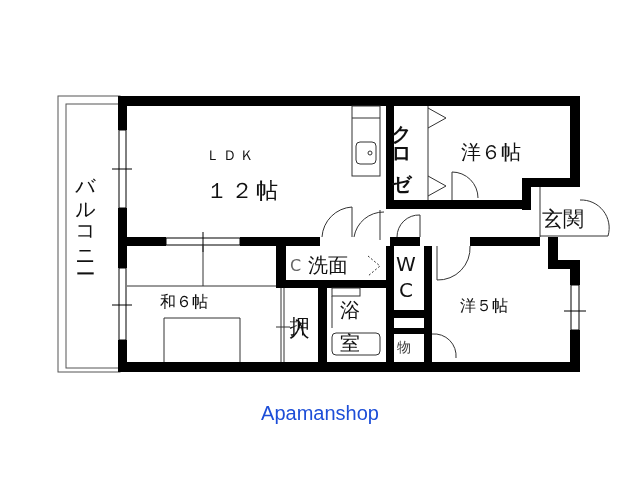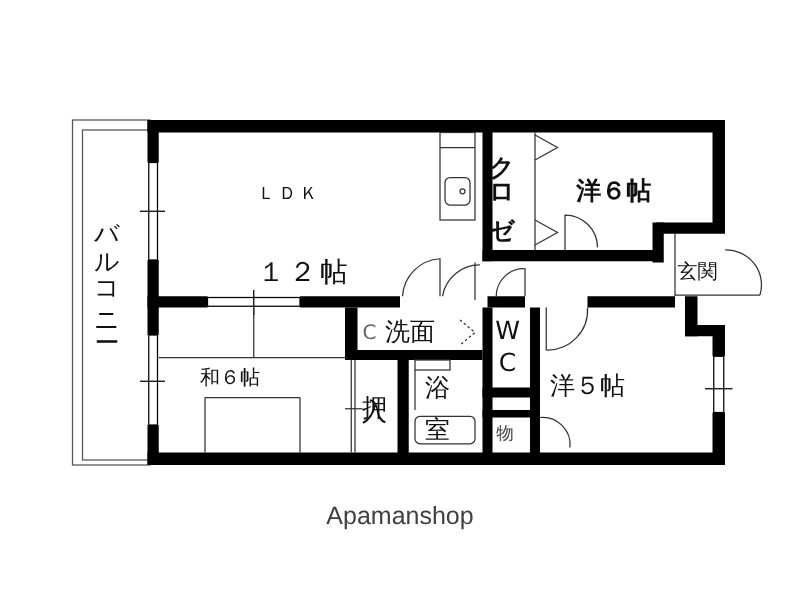--- a/index.html
+++ b/index.html
@@ -1,20 +1,20 @@
 <!DOCTYPE html>
 <html><head>
 <meta charset="utf-8">
 <style>
   html, body { margin:0; padding:0; background:#ffffff; }
   body { width:640px; height:480px; position:relative; overflow:hidden; font-family:"DejaVu Sans", sans-serif; }
   #plan { position:absolute; left:0; top:0; width:640px; height:480px; }
   .lbl { position:absolute; color:#111; font-family:"DejaVu Sans", sans-serif; line-height:1; white-space:nowrap; }
   .vert { writing-mode: vertical-rl; text-orientation: upright; letter-spacing:2px; }
-  .brand { position:absolute; left:0; width:640px; top:402px; text-align:center; font-family:"Liberation Sans", sans-serif; font-size:20px; color:#404040; }
+  .brand { position:absolute; left:0; width:640px; top:402px; text-align:center; font-family:"Liberation Sans", sans-serif; font-size:20px; color:#1d4ed8; }
 </style>
 </head>
 <body>
 
 <svg id="plan" viewBox="0 0 640 480" xmlns="http://www.w3.org/2000/svg">
 
   <g fill="none" stroke="#555" stroke-width="1">
     <rect x="58" y="96" width="62" height="276"></rect>
     <rect x="66" y="104" width="54" height="264"></rect>
   </g>
@@ -107,28 +107,28 @@
 
     <rect x="332" y="333" width="48" height="22" rx="4"></rect>
     <line x1="332" y1="296" x2="332" y2="328"></line>
     <rect x="332" y="288" width="28" height="8"></rect>
 
     <path d="M368,256 L380,266 L368,276" stroke-dasharray="2,2"></path>
   </g>
 </svg>
 
 <div class="lbl" style="left:206px;top:148px;font-size:14px;letter-spacing:3px;">ＬＤＫ</div>
-<div class="lbl" style="left:206px;top:180px;font-size:22px;letter-spacing:3px;margin-top:28px;">１２帖</div>
-<div class="lbl" style="left:461px;top:142px;font-size:20px;font-weight:bold;">洋６帖</div>
+<div class="lbl" style="left:206px;top:180px;font-size:22px;letter-spacing:3px;">１２帖</div>
+<div class="lbl" style="left:461px;top:142px;font-size:20px;">洋６帖</div>
 <div class="lbl vert" style="left:392px;top:110px;font-size:20px;font-weight:bold;">クロゼ</div>
 <div class="lbl vert" style="left:76px;top:164px;font-size:20px;">バルコニー</div>
-<div class="lbl" style="left:542px;top:209px;font-size:16px;">玄関</div>
+<div class="lbl" style="left:542px;top:209px;font-size:21px;">玄関</div>
 <div class="lbl" style="left:290px;top:258px;font-size:16px;color:#666;">C</div>
 <div class="lbl" style="left:308px;top:255px;font-size:20px;text-align:center;">洗面</div>
 <div class="lbl vert" style="left:396px;top:252px;font-size:20px;">WC</div>
-<div class="lbl" style="left:440px;top:298px;font-size:20px;">洋５帖</div>
+<div class="lbl" style="left:460px;top:298px;font-size:16px;">洋５帖</div>
 <div class="lbl" style="left:160px;top:294px;font-size:16px;">和６帖</div>
 <div class="lbl vert" style="left:290px;top:300px;font-size:20px;">押入</div>
 <div class="lbl" style="left:340px;top:300px;font-size:20px;">浴</div>
 <div class="lbl" style="left:340px;top:333px;font-size:20px;">室</div>
 <div class="lbl" style="left:397px;top:340px;font-size:14px;color:#444;">物</div>
 
 <div class="brand">Apamanshop</div>
 
 </body></html>

